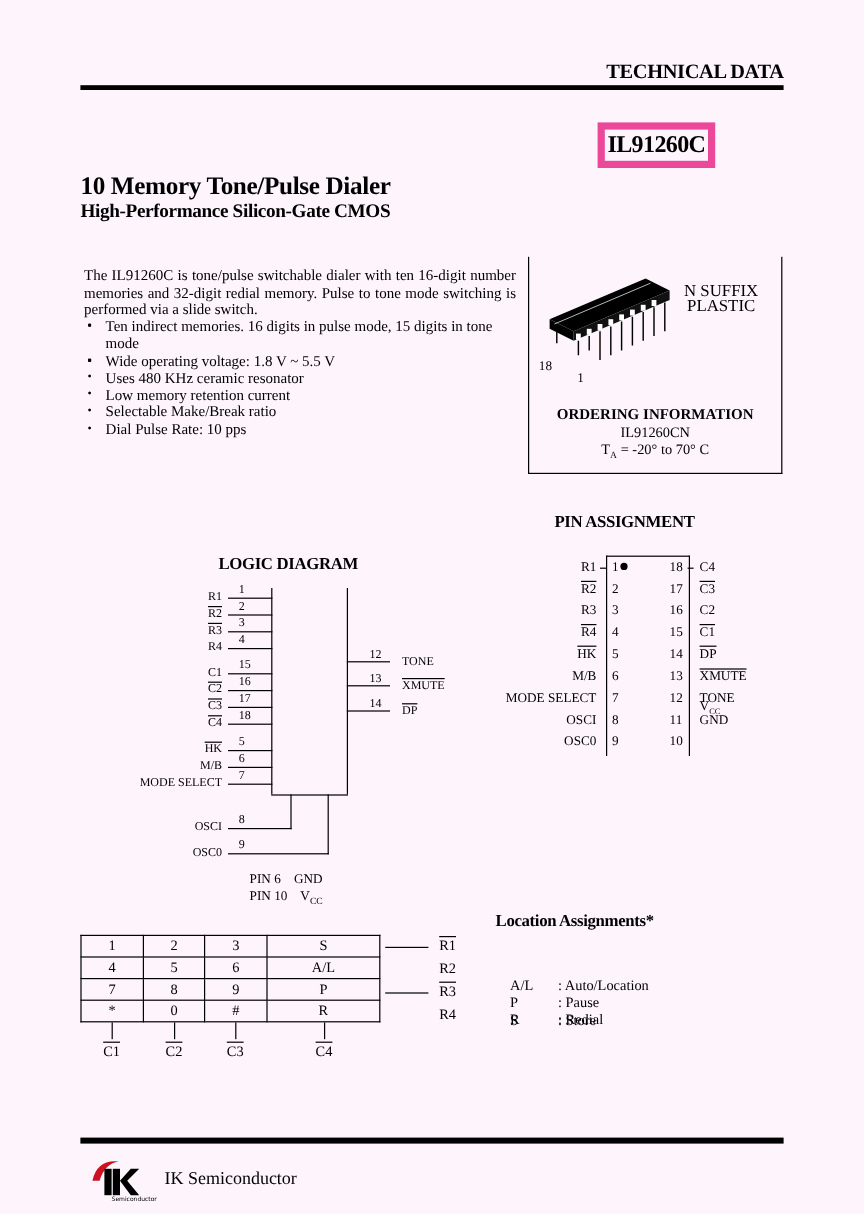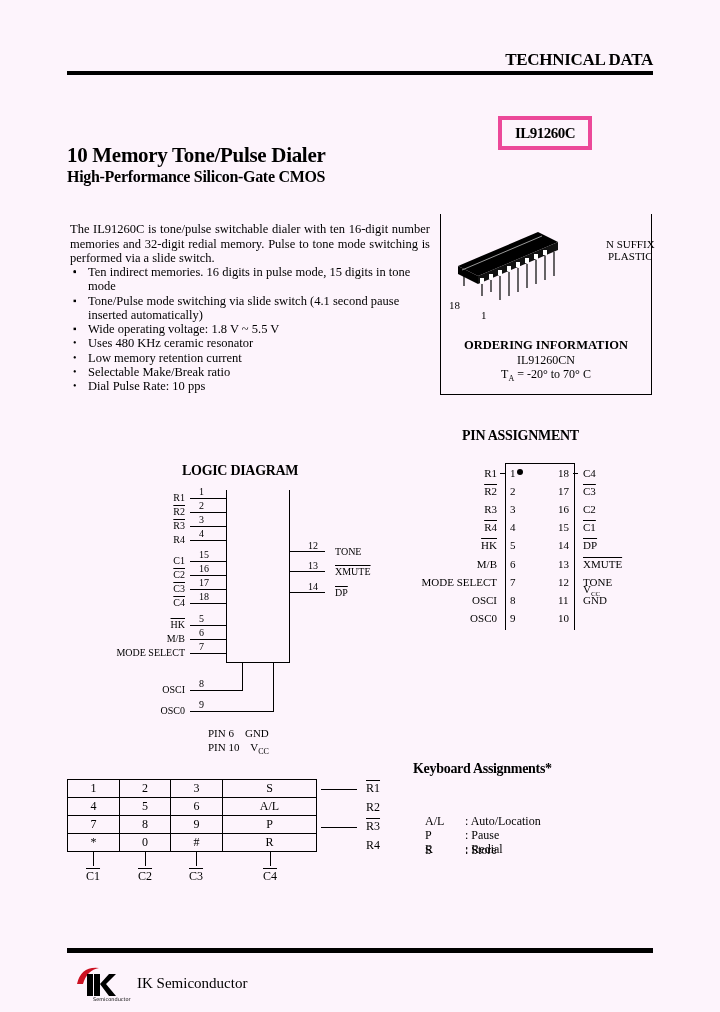--- a/index.html
+++ b/index.html
@@ -7,34 +7,34 @@
     width: 720px; height: 1012px; position: relative; overflow: hidden;
     background: #fdf4fc; color: #000;
     font-family: "Liberation Serif", "DejaVu Serif", serif;
   }
   .abs { position: absolute; }
   .ol { text-decoration: overline; }
 
   
   #tech-data { right: 67px; top: 50px; font-size: 17px; font-weight: bold; letter-spacing: -0.3px; }
   #top-rule { left: 67px; top: 71px; width: 586px; height: 4px; background: #000; }
-  #part-box { left: 498px; top: 116px; width: 86px; height: 26px; border: 4px solid #ec4899;
-    font-size: 15px; font-weight: bold; text-align: center; line-height: 26px; letter-spacing: -0.5px; }
+  #part-box { left: 498px; top: 102px; width: 86px; height: 26px; border: 6px solid #ec4899;
+    font-size: 20px; font-weight: bold; text-align: center; line-height: 26px; letter-spacing: -0.5px; }
   #title { left: 67px; top: 143px; font-size: 21px; font-weight: bold; letter-spacing: -0.3px; }
   #subtitle { left: 67px; top: 168px; font-size: 16px; font-weight: bold; letter-spacing: -0.3px; }
 
   
   #desc { left: 70px; top: 222px; width: 360px; font-size: 12.5px; line-height: 14.5px; text-align: justify; }
   #features { left: 70px; top: 265px; width: 360px; margin: 0; padding: 0; list-style: none; font-size: 12.5px; line-height: 14.3px; }
   #features li { position: relative; padding-left: 18px; }
   #features li .bullet { position: absolute; left: 3px; top: 0; font-size: 10px; }
 
   
   #pkg-box { left: 440px; top: 214px; width: 210px; height: 180px; border: 1px solid #000; border-top: none; border-right: 1px solid #000; }
-  #suffix { left: 570px; top: 238px; font-size: 11px; text-align: right; line-height: 12px; margin-left: 36px; }
+  #suffix { left: 570px; top: 238px; font-size: 14px; text-align: right; line-height: 12px; }
   #ordering-title { left: 440px; top: 338px; width: 212px; text-align: center; font-size: 12.5px; font-weight: bold; }
   #ordering-part { left: 440px; top: 353px; width: 212px; text-align: center; font-size: 12px; }
   #ordering-temp { left: 440px; top: 367px; width: 212px; text-align: center; font-size: 12px; }
   #pin18-lbl { left: 449px; top: 299px; font-size: 11px; }
   #pin1-lbl { left: 481px; top: 309px; font-size: 11px; }
 
   
   #pin-title { left: 462px; top: 428px; font-size: 14px; font-weight: bold; letter-spacing: -0.3px; }
   #pin-ic { left: 505px; top: 463px; width: 68px; height: 166px; border: 1px solid #000; border-bottom: none; }
   .pin-row { position: absolute; font-size: 11px; height: 14px; line-height: 14px; }
@@ -73,21 +73,21 @@
 <div class="abs" id="tech-data">TECHNICAL DATA</div>
 <div class="abs" id="top-rule"></div>
 <div class="abs" id="part-box">IL91260C</div>
 <div class="abs" id="title">10 Memory Tone/Pulse Dialer</div>
 <div class="abs" id="subtitle">High-Performance Silicon-Gate CMOS</div>
 
 <div class="abs" id="desc">The IL91260C is tone/pulse switchable dialer with ten 16-digit number memories and 32-digit redial memory. Pulse to tone mode switching is performed via a slide switch.</div>
 <ul class="abs" id="features">
   <li><span class="bullet">•</span></li>
   <li><span class="bullet">▪</span><span>Ten indirect memories. 16 digits in pulse mode, 15 digits in tone mode</span></li>
-  <li><span class="bullet">▪</span><span>Tone/Pulse mode switching via slide switch (4.1 second pause inserted automatically)</span></li>
+  <li><span class="bullet">▪</span></li>
   <li><span class="bullet">▪</span><span>Wide operating voltage: 1.8 V ~ 5.5 V</span></li>
   <li><span class="bullet">•</span><span>Uses 480 KHz ceramic resonator</span></li>
   <li><span class="bullet">•</span><span>Low memory retention current</span></li>
   <li><span class="bullet">•</span><span>Selectable Make/Break ratio</span></li>
   <li><span class="bullet">•</span><span>Dial Pulse Rate: 10 pps</span></li>
 </ul>
 
 <div class="abs" id="pkg-box"></div>
 <svg class="abs" style="left:450px;top:228px;" width="120" height="80">
   <polygon points="8,38 88,4 108,14 28,48" fill="#000"></polygon>
@@ -279,21 +279,21 @@
     <div class="ld-vline" style="left: 93px; top: 852px; height: 14px;"></div>
     <div class="kp-col-label ol" style="left: 86px; top: 869px;">C1</div>
     <div class="ld-vline" style="left: 145px; top: 852px; height: 14px;"></div>
     <div class="kp-col-label ol" style="left: 138px; top: 869px;">C2</div>
     <div class="ld-vline" style="left: 196px; top: 852px; height: 14px;"></div>
     <div class="kp-col-label ol" style="left: 189px; top: 869px;">C3</div>
     <div class="ld-vline" style="left: 270px; top: 852px; height: 14px;"></div>
     <div class="kp-col-label ol" style="left: 263px; top: 869px;">C4</div>
   </div>
 
-<div class="abs" id="kb-title">Keyboard Assignments*</div>
+<div class="abs" id="kb-title">Location Assignments*</div>
 <div id="kb-rows">
     <div class="kb-row" style="left: 425px; top: 800px; margin-top: 43px;"><span class="kb-key">S</span><span>: Store</span></div>
     <div class="kb-row" style="left: 425px; top: 814px;"><span class="kb-key">A/L</span><span>: Auto/Location</span></div>
     <div class="kb-row" style="left: 425px; top: 828px;"><span class="kb-key">P</span><span>: Pause</span></div>
     <div class="kb-row" style="left: 425px; top: 842px;"><span class="kb-key">R</span><span>: Redial</span></div>
   </div>
 
 <div class="abs" id="bottom-rule"></div>
 <svg class="abs" id="logo" viewBox="0 0 60 40">
   <path d="M2,22 Q6,4 24,6 Q12,8 8,22 Z" fill="#cc1122"></path>

